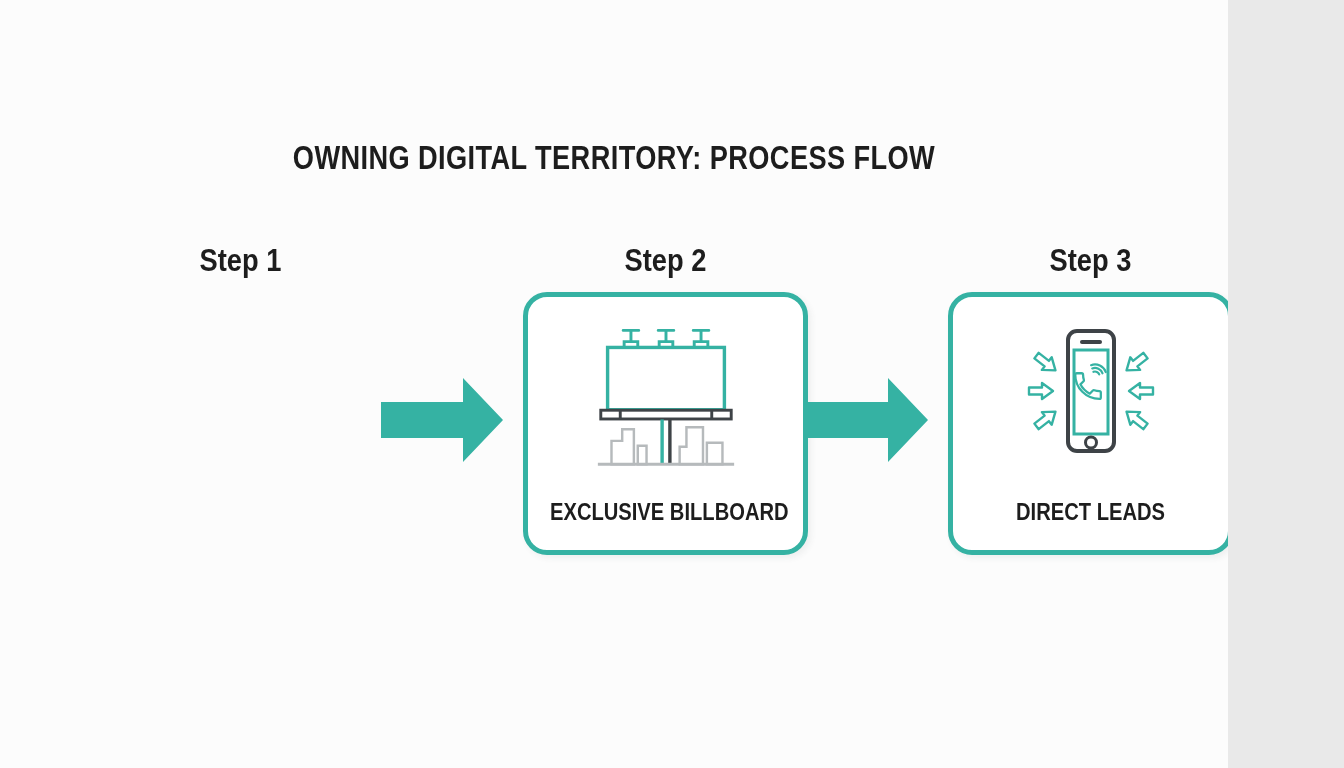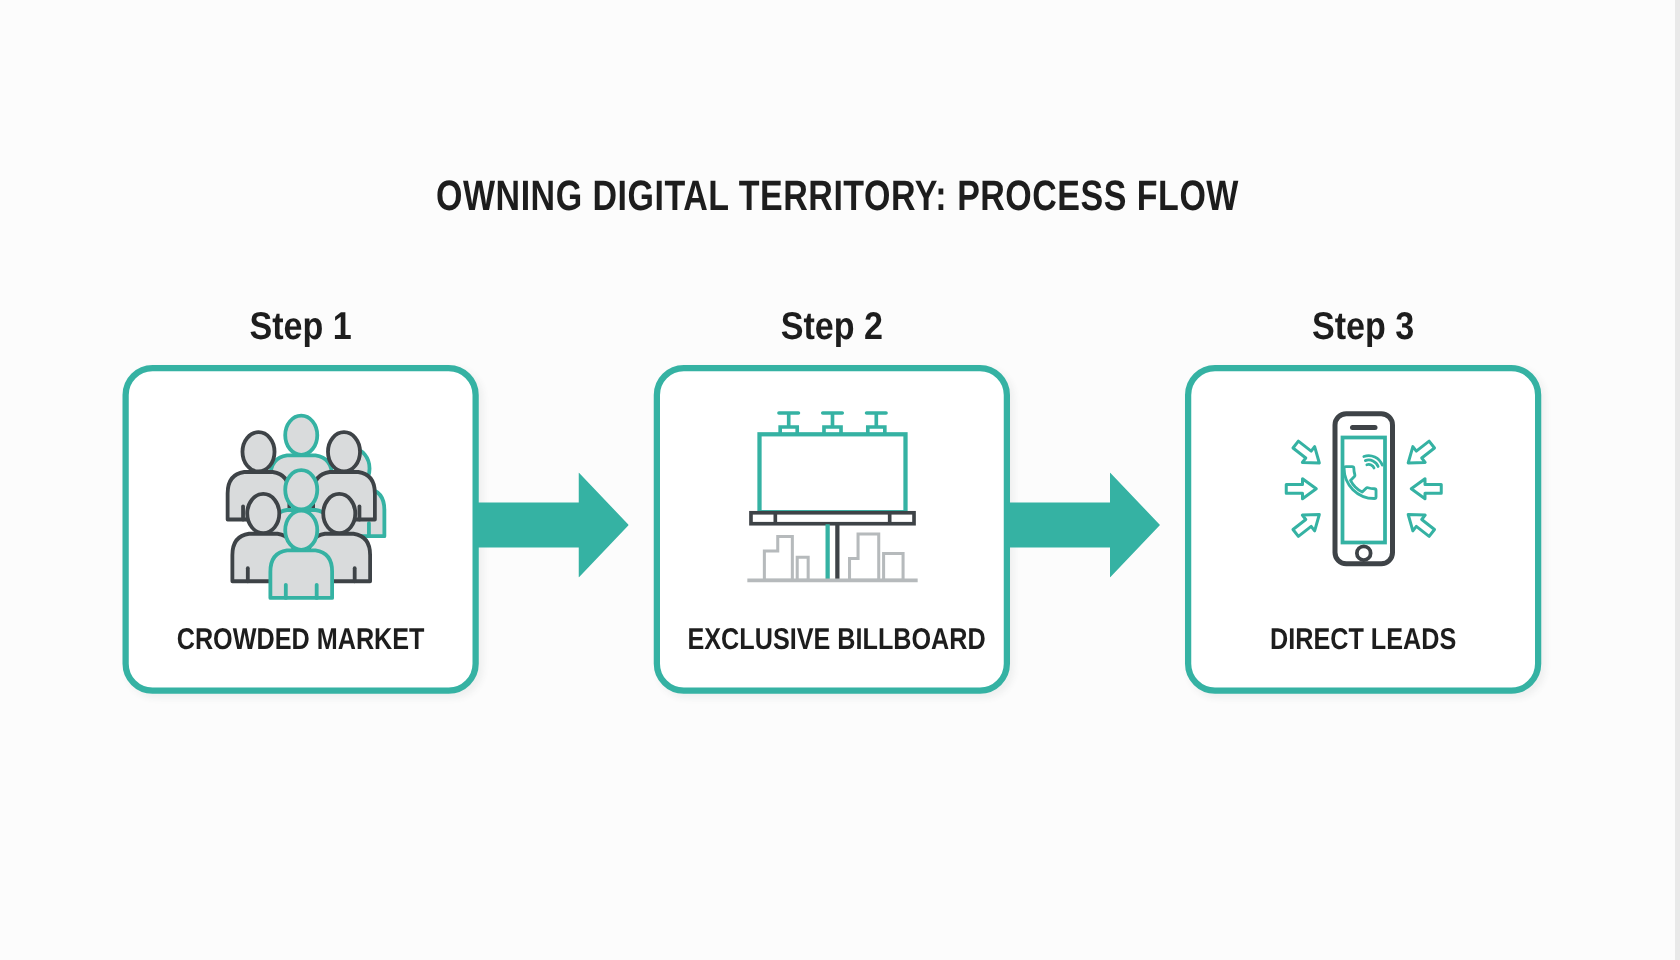--- a/index.html
+++ b/index.html
@@ -6,21 +6,21 @@
     --teal:#35b2a3;
     --icon-dark:#3e4347;
     --text:#1d1d1d;
     --gray-fill:#d9dbdc;
     --gray-line:#b6babc;
     --bg:#fcfcfc;
     --card-bg:#ffffff;
   }
   html,body{margin:0;padding:0;background:#e9e9e9;}
   .canvas{
-    position:relative;width:1340px;height:768px;overflow:hidden;
+    position:relative;width:1228px;height:768px;overflow:hidden;
     background:var(--bg);
     font-family:"Liberation Sans", sans-serif;
   }
   .title{
     position:absolute;top:138px;left:0;width:100%;margin:0;
     text-align:center;font-size:34px;font-weight:700;
     color:var(--text);letter-spacing:.5px;
     transform:scaleX(.8);
   }
   .step-label{
@@ -58,43 +58,20 @@
   .pt{fill:var(--gray-fill);stroke:var(--teal);}
 </style>
 </head>
 <body>
 
 <div class="canvas">
 
   <h1 class="title">OWNING DIGITAL TERRITORY: PROCESS FLOW</h1>
 
   <div class="step-label c1">Step 1</div>
-  <div class="card c1">
-    <div class="icon-wrap iw-crowd">
-      <svg width="152" height="171" viewBox="0 0 160 180">
-        <defs>
-          <g id="person" stroke-width="3.2" stroke-linejoin="round" stroke-linecap="round">
-            <path d="M -26,32 V 10 Q -26,-6 -12,-8 L 12,-8 Q 26,-6 26,10 V 32 Z"></path>
-            <ellipse cx="0" cy="-25" rx="13.5" ry="16.5"></ellipse>
-            <path d="M -13,32 V 21" fill="none"></path>
-            <path d="M 13,32 V 21" fill="none"></path>
-          </g>
-        </defs>
-        <use href="#person" x="80" y="62" class="pt"></use>
-        <use href="#person" x="44" y="76" class="pd"></use>
-        <use href="#person" x="124" y="90" class="pt"></use>
-        <use href="#person" x="116" y="76" class="pd"></use>
-        <use href="#person" x="80" y="108" class="pt"></use>
-        <use href="#person" x="48" y="128" class="pd"></use>
-        <use href="#person" x="112" y="128" class="pd"></use>
-        <use href="#person" x="80" y="142" class="pt"></use>
-      </svg>
-    </div>
-    <div class="caption">CROWDED MARKET</div>
-  </div>
 
   <svg class="arrow a1" viewBox="0 0 122 84">
     <polygon class="arrow-fill" points="0,24 82,24 82,0 122,42 82,84 82,60 0,60"></polygon>
   </svg>
 
   <div class="step-label c2">Step 2</div>
   <div class="card c2">
     <div class="icon-wrap iw-billboard">
       <svg width="156" height="146" viewBox="0 0 160 150">
 

